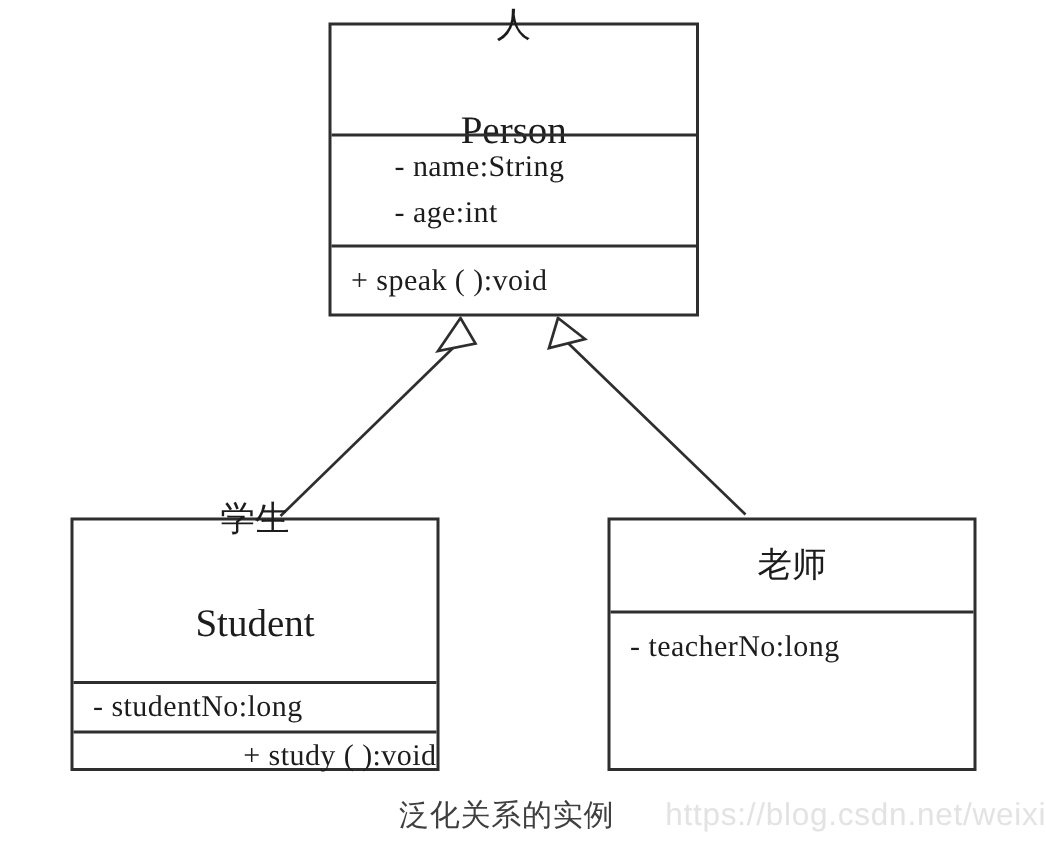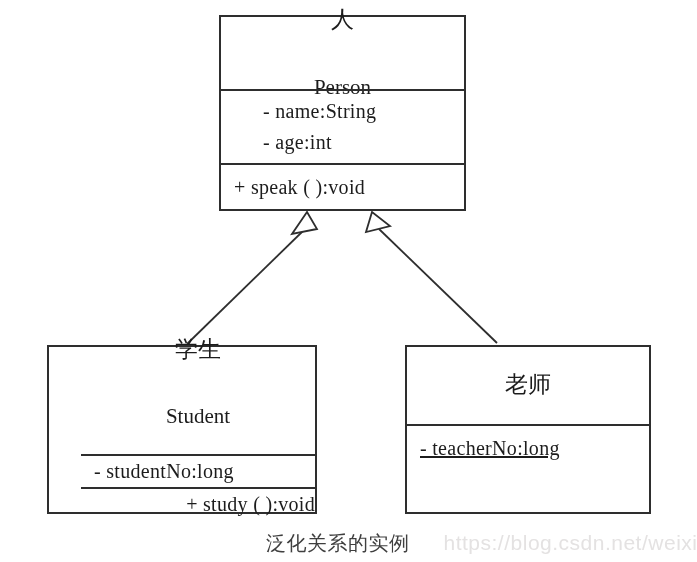--- a/index.html
+++ b/index.html
@@ -43,46 +43,46 @@
     flex-direction: column;
     align-items: center;
     justify-content: center;
     text-align: center;
     line-height: 1.25;
   }
   .name-zh {
     font-size: 23px;
   }
   .name-en {
-    font-size: 21px;
+    font-size: 26px;
     margin-top: 39px;
   }
   .member-compartment {
     display: flex;
     flex-direction: column;
     justify-content: center;
     padding-left: 13px;
     font-size: 20px;
     line-height: 1.55;
     letter-spacing: 0.3px;
   }
   
   .class-person   { left: 219px; top: 15px;  width: 247px; height: 196px; }
   .class-person .name-compartment    { height: 72px; }
   .class-person .attrs-compartment   { height: 74px; padding-left: 42px; }
   .class-person .methods-compartment { flex: 1; }
   
-  .class-student  { left: 47px;  top: 345px; width: 270px; height: 169px; padding-left: 32px; }
+  .class-student  { left: 47px;  top: 345px; width: 246px; height: 169px; }
   .class-student .name-compartment    { height: 71px; }
   .class-student .attrs-compartment   { height: 46px; margin-top: 36px; }
   .class-student .methods-compartment { flex: 1; align-items: flex-end; }
   
   .class-teacher  { left: 405px; top: 345px; width: 246px; height: 169px; }
-  .class-teacher .name-compartment    { height: 77px; }
-  .class-teacher .attrs-compartment   { height: 46px; text-decoration: underline; }
+  .class-teacher .name-compartment    { height: 60px; }
+  .class-teacher .attrs-compartment   { height: 46px; }
   .class-teacher .methods-compartment { flex: 1; }
 
   .caption-row {
     position: absolute;
     left: 0;
     top: 530px;
     width: 697px;
     display: flex;
     align-items: baseline;
     justify-content: flex-start;

